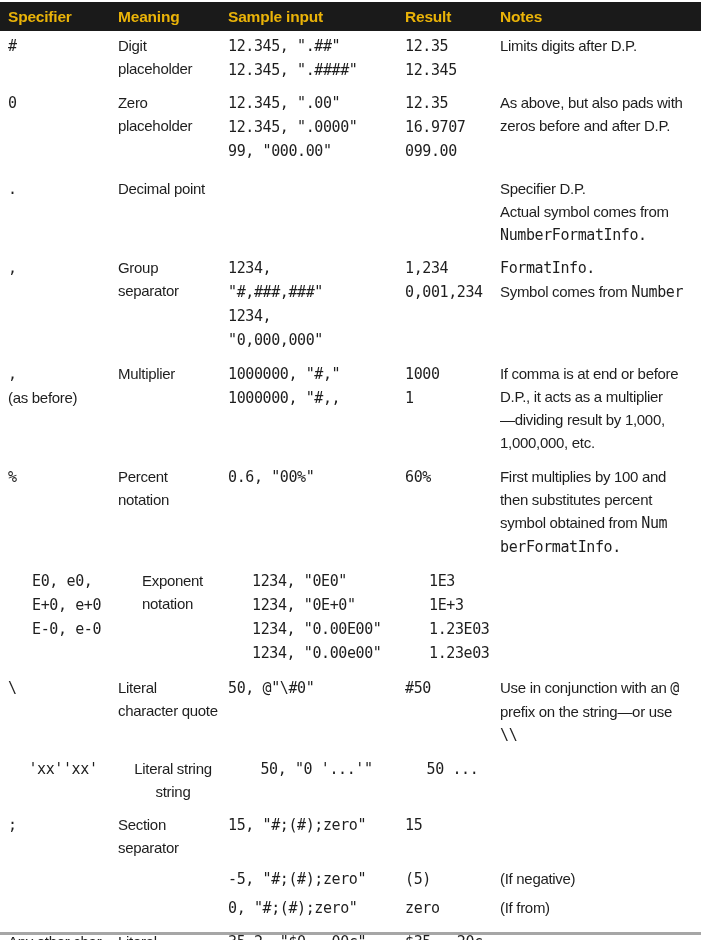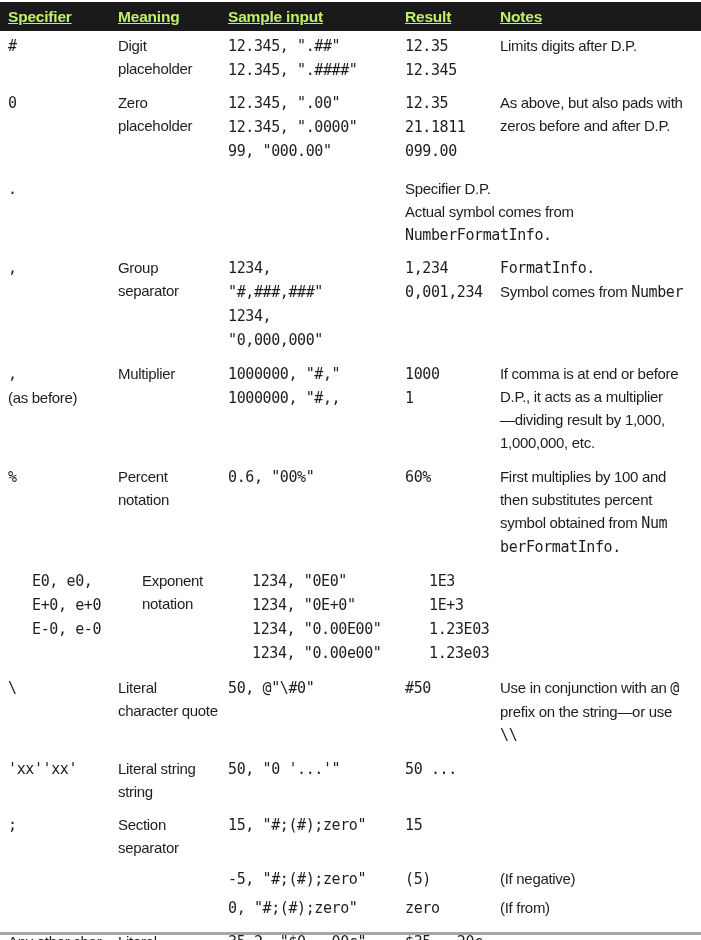--- a/index.html
+++ b/index.html
@@ -29,21 +29,21 @@
   }
   .bottom-rule {
     position:absolute; left:0; top:932px; width:701px; height:3px;
     background:#a6a6a6;
   }
 </style>
 </head>
 <body>
 
 <div class="page">
-  <div class="grid5 header-row" style="background: rgb(26, 26, 26); color: #bef264; text-decoration: underline;">
+  <div class="grid5 header-row" style="background: rgb(26, 26, 26); color: #eab308;">
     <div class="hcell">Specifier</div>
     <div class="hcell">Meaning</div>
     <div class="hcell">Sample input</div>
     <div class="hcell">Result</div>
     <div class="hcell">Notes</div>
   </div>
   <div id="rows">
       <div class="grid5 row" style="padding-top: 3px;">
         <div class="cell">
           <div class="line"><span class="mono">#</span></div>
@@ -72,31 +72,34 @@
           <div class="line"><span class="sans">Zero</span></div>
           <div class="line"><span class="sans">placeholder</span></div>
         </div>
         <div class="cell">
           <div class="line"><span class="mono">12.345, ".00"</span></div>
           <div class="line"><span class="mono">12.345, ".0000"</span></div>
           <div class="line"><span class="mono">99, "000.00"</span></div>
         </div>
         <div class="cell">
           <div class="line"><span class="mono">12.35</span></div>
-          <div class="line"><span class="mono">21.1811</span></div>
+          <div class="line"><span class="mono">16.9707</span></div>
           <div class="line"><span class="mono">099.00</span></div>
         </div>
         <div class="cell">
           <div class="line"><span class="sans">As above, but also pads with</span></div>
           <div class="line"><span class="sans">zeros before and after D.P.</span></div>
         </div>
       </div>
       <div class="grid5 row" style="padding-top: 14px;">
         <div class="cell">
           <div class="line"><span class="mono">.</span></div>
+        </div>
+        <div class="cell">
+          <div class="line"><span class="sans">Decimal point</span></div>
         </div>
         <div class="cell"></div>
         <div class="cell"></div>
         <div class="cell">
           <div class="line"><span class="sans">Specifier D.P.</span></div>
           <div class="line"><span class="sans">Actual symbol comes from</span></div>
           <div class="line"><span class="mono">NumberFormatInfo.</span></div>
         </div>
       </div>
       <div class="grid5 row" style="padding-top: 9px;">
@@ -203,21 +206,21 @@
         </div>
         <div class="cell">
           <div class="line"><span class="mono">#50</span></div>
         </div>
         <div class="cell">
           <div class="line"><span class="sans">Use in conjunction with an </span><span class="mono">@</span></div>
           <div class="line"><span class="sans">prefix on the string—or use</span></div>
           <div class="line"><span class="mono">\\</span></div>
         </div>
       </div>
-      <div class="grid5 row" style="padding-top: 10px;">
+      <div class="grid5 row" style="padding-top: 10px; text-align: center;">
         <div class="cell">
           <div class="line"><span class="mono">'xx''xx'</span></div>
         </div>
         <div class="cell">
           <div class="line"><span class="sans">Literal string</span></div>
           <div class="line"><span class="sans">string</span></div>
         </div>
         <div class="cell">
           <div class="line"><span class="mono">50, "0 '...'"</span></div>
         </div>

